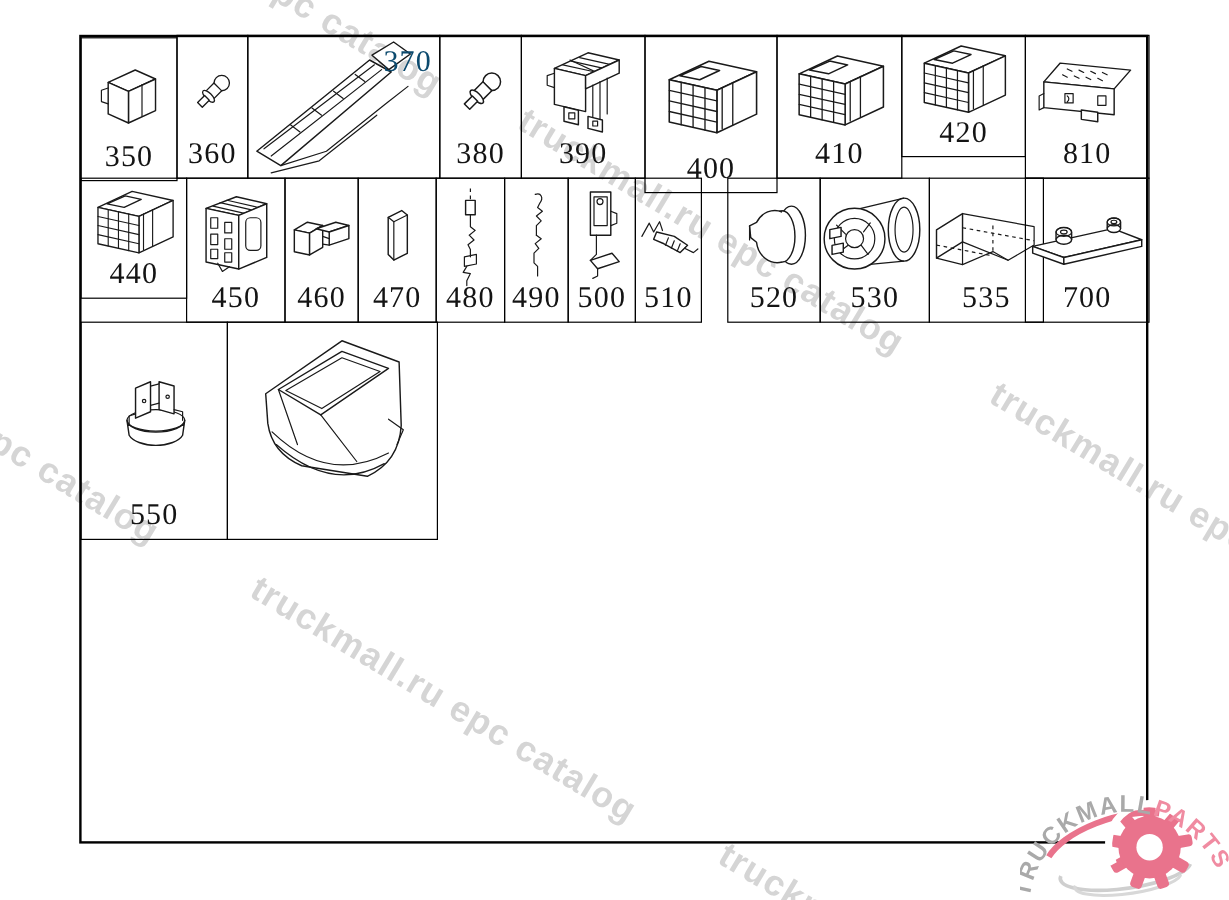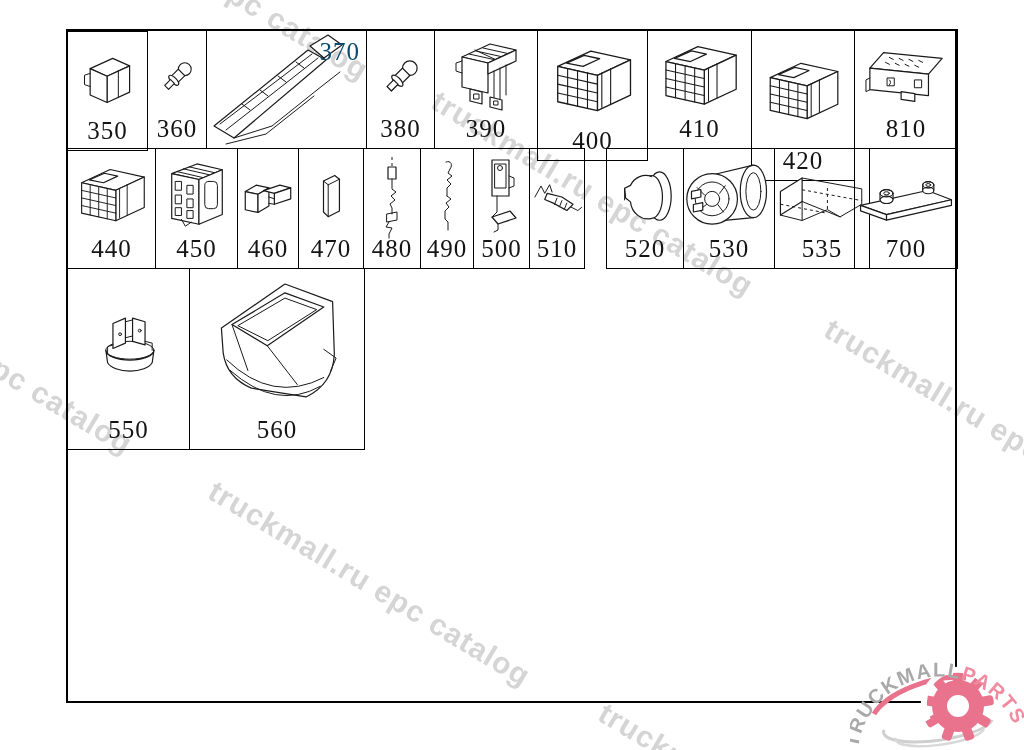--- a/index.html
+++ b/index.html
@@ -136,21 +136,21 @@
     <span class="lbl">400</span>
   </div>
 
   <div class="cell" style="left:647px;top:29px;width:105px;height:120px">
     <svg class="part" width="90" height="83" viewBox="0 0 84 78">
       <use href="#sym-cube"></use>
     </svg>
     <span class="lbl">410</span>
   </div>
 
-  <div class="cell" style="left:751px;top:29px;width:104px;height:152px">
+  <div class="cell" style="left:751px;top:29px;width:104px;height:102px">
     <svg class="part" width="86" height="80" viewBox="0 0 84 78">
       <use href="#sym-cube"></use>
     </svg>
     <span class="lbl">420</span>
   </div>
 
   <div class="cell" style="left:854px;top:29px;width:104px;height:120px">
     <svg class="part" width="84" height="62" viewBox="0 0 86 62">
       <polygon class="ln" points="6,22 20,6 80,12 66,28"></polygon>
       <polygon class="ln" points="6,22 66,28 66,50 6,44"></polygon>
@@ -165,21 +165,21 @@
           <polyline points="52,19 56,21"></polyline>
       </g>
       <path class="ln2" d="M24,32 h7 v8 h-7 z M26,34 a3,3 0 0 1 0,5"></path>
       <path class="ln2" d="M52,34 h7 v8 h-7 z"></path>
       <polyline class="ln2" points="6,44 2,46 2,34 6,32"></polyline>
       <polygon class="ln" points="38,46 52,48 52,56 38,54"></polygon>
     </svg>
     <span class="lbl">810</span>
   </div>
 
-  <div class="cell" style="left:67px;top:148px;width:89px;height:121px">
+  <div class="cell" style="left:67px;top:148px;width:89px;height:101px">
     <svg class="part" width="80" height="74" viewBox="0 0 84 78">
       <use href="#sym-cube"></use>
     </svg>
     <span class="lbl">440</span>
   </div>
 
   <div class="cell" style="left:155px;top:148px;width:83px;height:121px">
     <svg class="part" width="70" height="80" viewBox="0 0 72 80">
       <polygon class="ln" points="10,16 36,6 62,12 38,22"></polygon>
       <polyline class="ln2" points="16,14 42,20"></polyline>
@@ -352,21 +352,20 @@
     <svg class="part" width="150" height="142" viewBox="0 0 170 160">
       <path class="ln" d="M22,62 L94,12 L148,32 L150,92 Q148,126 118,140 L56,130 Q28,118 24,90 Z"></path>
       <polygon class="ln" points="34,58 94,22 138,38 74,82"></polygon>
       <polygon class="ln2" points="41,59 94,28 130,41 75,76"></polygon>
       <polyline class="ln2" points="74,82 108,126"></polyline>
       <polyline class="ln2" points="34,58 52,110"></polyline>
       <path class="ln2" d="M28,98 Q80,148 138,118"></path>
       <path class="ln2" d="M32,110 Q84,156 134,128"></path>
       <polyline class="ln2" points="138,86 152,96 146,110"></polyline>
     </svg>
-    <span class="lbl">560</span>
   </div>
 
   <svg class="logo" width="176" height="102" viewBox="0 0 176 102">
     <defs>
       <path id="arcp" d="M 8,98 A 82,82 0 0 1 170,94" fill="none"></path>
     </defs>
     <g fill="none">
       <path d="M 34,80 a 54,15 -8 1 0 108,-10" stroke="#cfcfcf" stroke-width="3"></path>
       <path d="M 46,88 a 44,11 -8 1 0 88,-9" stroke="#d8d8d8" stroke-width="2.5"></path>
       <path d="M 24,64 a 60,26 -18 0 1 92,-36" stroke="#e9738c" stroke-width="5"></path>

